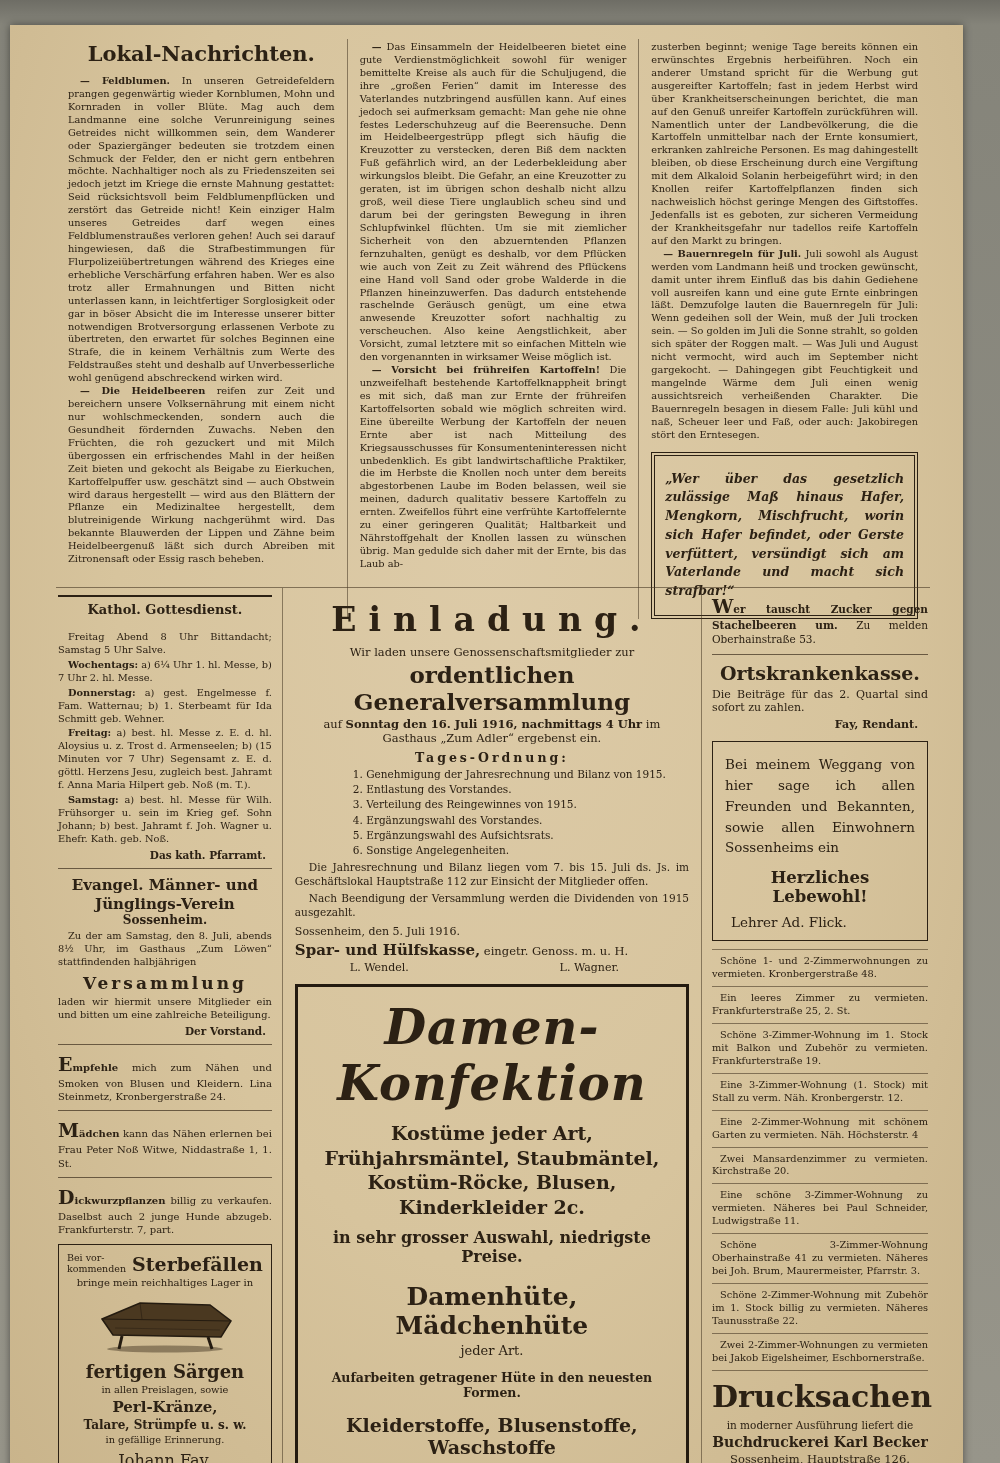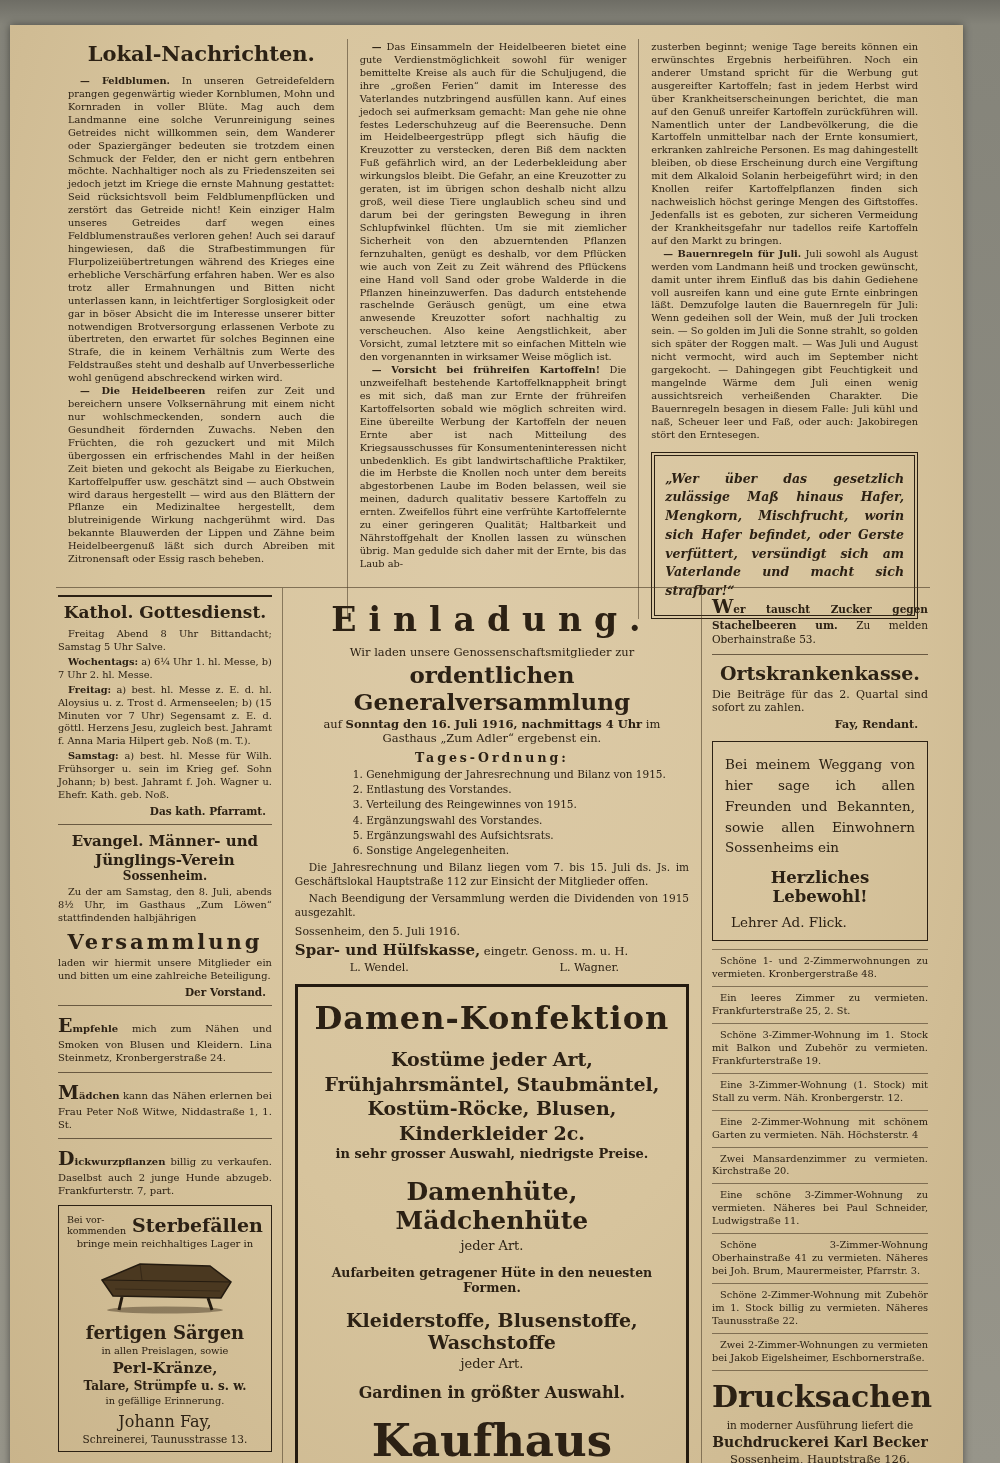--- a/index.html
+++ b/index.html
@@ -25,27 +25,27 @@
   .dbl-inner{border:1px solid #2c2114;padding:14px 10px;}
   .notice-text{font-size:12.5px;font-weight:bold;font-style:italic;text-align:justify;line-height:1.5;}
   
   .bottom-section{position:absolute;left:46px;top:562px;width:874px;display:flex;border-top:1px solid rgba(70,55,35,.6);}
   .bcol-left{width:224px;padding:6px 10px 0 2px;}
   .bcol-center{width:434px;padding:4px 12px 0;border-left:1px solid rgba(70,55,35,.55);border-right:1px solid rgba(70,55,35,.55);}
   .bcol-right{width:216px;padding:6px 2px 0 10px;}
   .hr{border-top:1px solid rgba(60,45,28,.7);margin:7px 0;}
   .kathol-rule{border-top:2px solid #2c2114;margin:1px 0 5px;}
   .sec-title{font-weight:bold;text-align:center;}
-  .kathol-title{font-size:17px;margin-bottom:6px;}
+  .kathol-title{font-size:13px;margin-bottom:14px;}
   .small{font-size:9.8px;line-height:1.32;text-align:justify;}
   .small p{margin:0 0 2px;text-indent:10px;}
   .sig-right{text-align:right;font-weight:bold;font-size:10.5px;margin:3px 6px 2px 0;}
   .evangel-title{font-size:15px;line-height:1.25;}
   .evangel-place{font-size:12px;font-weight:bold;text-align:center;margin-bottom:3px;}
-  .versammlung{font-size:21px;font-weight:bold;text-align:center;letter-spacing:3px;margin:4px 0 3px;}
+  .versammlung{font-size:17px;font-weight:bold;text-align:center;letter-spacing:3px;margin:4px 0 3px;}
   .classified{font-size:10px;line-height:1.32;text-align:justify;margin:0;}
   .classified::first-letter{font-size:19px;font-weight:bold;}
   
   .sterbe{border:1px solid #2c2114;padding:8px 8px 6px;margin-top:8px;text-align:center;}
   .sterbe-row{display:flex;align-items:flex-end;justify-content:center;gap:6px;text-align:left;}
   .sterbe-pre{font-size:9.5px;line-height:1.15;}
   .sterbe-big{font-size:19px;font-weight:bold;}
   .sterbe-line{font-size:10px;margin-top:2px;}
   .saerge{font-size:18px;font-weight:bold;margin-top:3px;}
   .sterbe-sm{font-size:9.8px;margin-top:2px;}
@@ -61,23 +61,23 @@
   .gv-agenda-title{text-align:center;font-weight:bold;font-size:12.5px;letter-spacing:3px;margin:3px 0 2px;}
   .gv-agenda p{font-size:10.5px;line-height:1.45;margin:0 0 0 58px;}
   .gv-note{font-size:10.5px;text-align:justify;text-indent:14px;line-height:1.35;margin:2px 0 0;}
   .gv-place{font-size:11px;margin-top:6px;}
   .gv-org{margin-top:2px;}
   .gv-org-bold{font-size:15px;font-weight:bold;}
   .gv-org-rest{font-size:11.5px;}
   .gv-sigs{display:flex;justify-content:space-between;padding:0 70px 0 55px;font-size:11px;margin-top:2px;}
   
   .damen{border:3px solid #241b10;padding:12px 8px 10px;margin-top:10px;text-align:center;}
-  .dk-title{font-size:32px;font-weight:bold;letter-spacing:1px;}
+  .dk-title{font-size:48px;font-weight:bold;letter-spacing:1px;font-style:italic;}
   .dk-line1{font-size:19px;font-weight:bold;line-height:1.3;margin-top:10px;}
-  .dk-line2{font-size:13px;font-weight:bold;margin-top:0;}
+  .dk-line2{font-size:16px;font-weight:bold;margin-top:8px;}
   .dk-hats{font-size:25px;font-weight:bold;margin-top:16px;}
   .dk-jeder{font-size:13px;margin-top:3px;}
   .dk-aufarb{font-size:12.5px;font-weight:bold;margin-top:12px;}
   .dk-stoffe{font-size:19px;font-weight:bold;margin-top:14px;}
   .dk-gardinen{font-size:16px;font-weight:bold;margin-top:12px;}
   .dk-store{font-size:45px;font-weight:bold;margin-top:12px;}
   
   .rc-item{font-size:10.5px;line-height:1.32;text-align:justify;margin:0;}
   .rc-item::first-letter{font-size:19px;font-weight:bold;}
   .okk-title{font-size:19px;font-weight:bold;text-align:center;margin:2px 0 4px;}
@@ -131,20 +131,21 @@
   </div>
 
   <div class="bottom-section">
 
     <div class="bcol-left">
       <div class="kathol-rule"></div>
       <div class="sec-title kathol-title">Kathol. Gottesdienst.</div>
       <div class="small">
         <p><span class="lead"></span><span>Freitag Abend 8 Uhr Bittandacht; Samstag 5 Uhr Salve.</span></p>
         <p><span class="lead">Wochentags:</span><span> a) 6¼ Uhr 1. hl. Messe, b) 7 Uhr 2. hl. Messe.</span></p>
+        <p><span class="lead">Donnerstag:</span><span> a) gest. Engelmesse f. Fam. Watternau; b) 1. Sterbeamt für Ida Schmitt geb. Wehner.</span></p>
         <p><span class="lead">Freitag:</span><span> a) best. hl. Messe z. E. d. hl. Aloysius u. z. Trost d. Armenseelen; b) (15 Minuten vor 7 Uhr) Segensamt z. E. d. göttl. Herzens Jesu, zugleich best. Jahramt f. Anna Maria Hilpert geb. Noß (m. T.).</span></p>
         <p><span class="lead">Samstag:</span><span> a) best. hl. Messe für Wilh. Frühsorger u. sein im Krieg gef. Sohn Johann; b) best. Jahramt f. Joh. Wagner u. Ehefr. Kath. geb. Noß.</span></p>
       </div>
       <div class="sig-right">Das kath. Pfarramt.</div>
 
       <div class="hr"></div>
 
       <div class="sec-title evangel-title">Evangel. Männer- und Jünglings-Verein</div>
       <div class="evangel-place">Sossenheim.</div>
       <div class="small">

